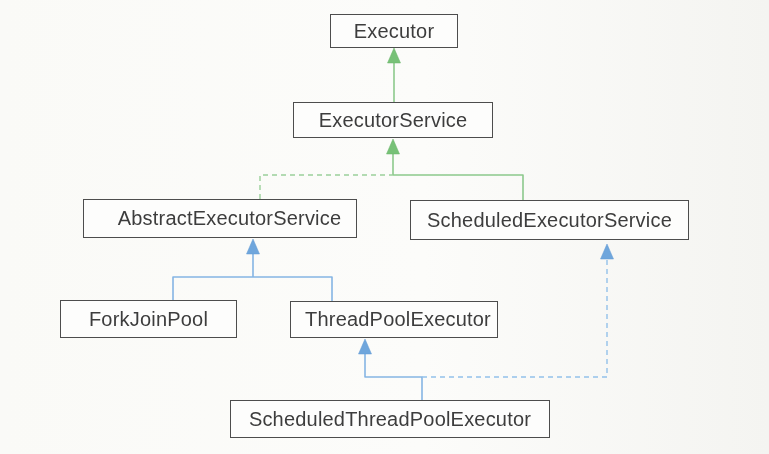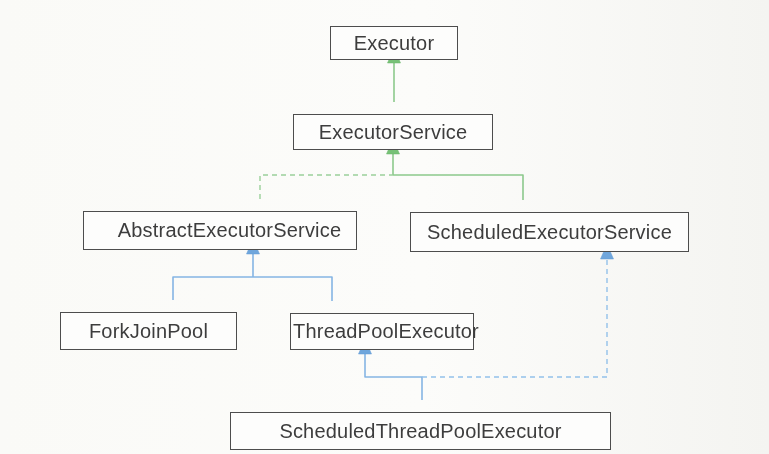--- a/index.html
+++ b/index.html
@@ -21,29 +21,28 @@
     box-sizing: border-box;
     border: 1.5px solid #4d4d4d;
     background: #fdfdfc;
     display: flex;
     align-items: center;
     justify-content: center;
     font-size: 20px;
     color: #3d3d3d;
     letter-spacing: 0.2px;
     white-space: nowrap;
-    margin-top: 12px;
   }
   .n-executor                     { left: 330px; top: 14px;  width: 128px; height: 34px; }
   .n-executorservice              { left: 293px; top: 102px; width: 200px; height: 36px; }
   .n-abstractexecutorservice      { left: 83px;  top: 199px; width: 274px; height: 39px; padding-left: 19px; }
   .n-scheduledexecutorservice     { left: 410px; top: 200px; width: 279px; height: 40px; }
   .n-forkjoinpool                 { left: 60px;  top: 300px; width: 177px; height: 38px; }
-  .n-threadpoolexecutor           { left: 290px; top: 301px; width: 184px; height: 37px; padding-left: 8px; }
-  .n-scheduledthreadpoolexecutor  { left: 230px; top: 400px; width: 381px; height: 38px; }
+  .n-threadpoolexecutor           { left: 290px; top: 301px; width: 208px; height: 37px; padding-left: 8px; }
+  .n-scheduledthreadpoolexecutor  { left: 230px; top: 400px; width: 320px; height: 38px; }
 
   .edge { fill: none; stroke-width: 1.6; stroke-linejoin: round; stroke-linecap: butt; }
   .green-solid { stroke: #8cc98c; }
   .green-dash  { stroke: #9ad09a; stroke-dasharray: 5 4; stroke-width: 1.4; }
   .blue-solid  { stroke: #85b5e4; }
   .blue-dash   { stroke: #93c1ea; stroke-dasharray: 5 4; stroke-width: 1.4; }
   .green-arrowhead { fill: #77c177; stroke: #69b569; stroke-width: 0.5; }
   .blue-arrowhead  { fill: #6fa6dc; stroke: #639ad4; stroke-width: 0.5; }
 </style>
 </head>

